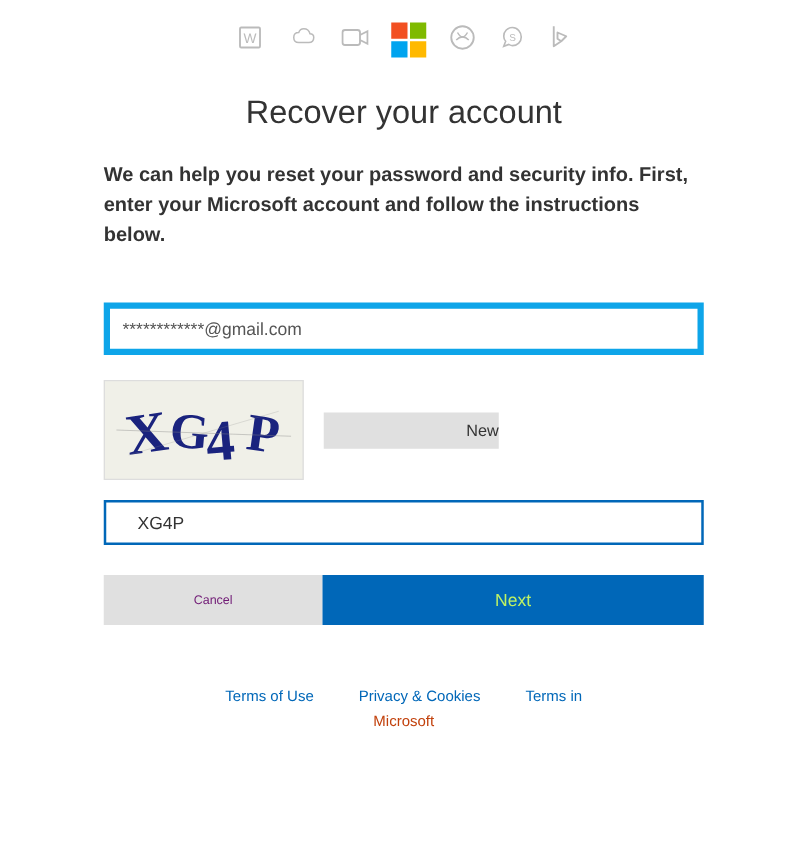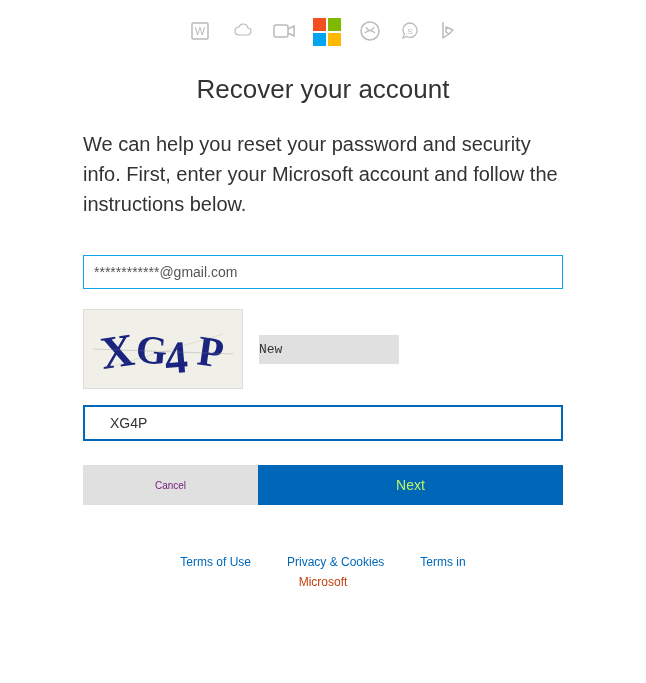--- a/index.html
+++ b/index.html
@@ -56,34 +56,36 @@
       text-align: center;
     }
 
     .container {
       width: 480px;
       display: flex;
       flex-direction: column;
     }
 
     .description {
-      font-size: 20px;
+      font-size: 16px;
       color: #333;
       line-height: 1.5;
-      margin-bottom: 36px;
+      margin-bottom: 20px;
+      font-weight: bold;
     }
 
     .email-input {
       width: 100%;
-      border: 1px solid #0ea5e9;
+      border: 5px solid #0ea5e9;
       padding: 8px 10px;
       font-size: 14px;
       color: #555;
       outline: none;
       margin-bottom: 20px;
+      margin-top: 21px;
     }
 
     .captcha-section {
       display: flex;
       align-items: center;
       gap: 16px;
       margin-bottom: 16px;
     }
 
     .captcha-image {
@@ -110,22 +112,21 @@
     }
 
     .captcha-btn {
       width: 140px;
       padding: 7px 0;
       background: #e0e0e0;
       border: none;
       font-size: 13px;
       color: #333;
       cursor: pointer;
-      text-align: left;
-      font-family: Liberation Mono, monospace;
+      text-align: right;
     }
 
     .captcha-input {
       width: 100%;
       border: 2px solid #0067b8;
       padding: 8px 25px;
       font-size: 14px;
       color: #333;
       outline: none;
       margin-bottom: 24px;

